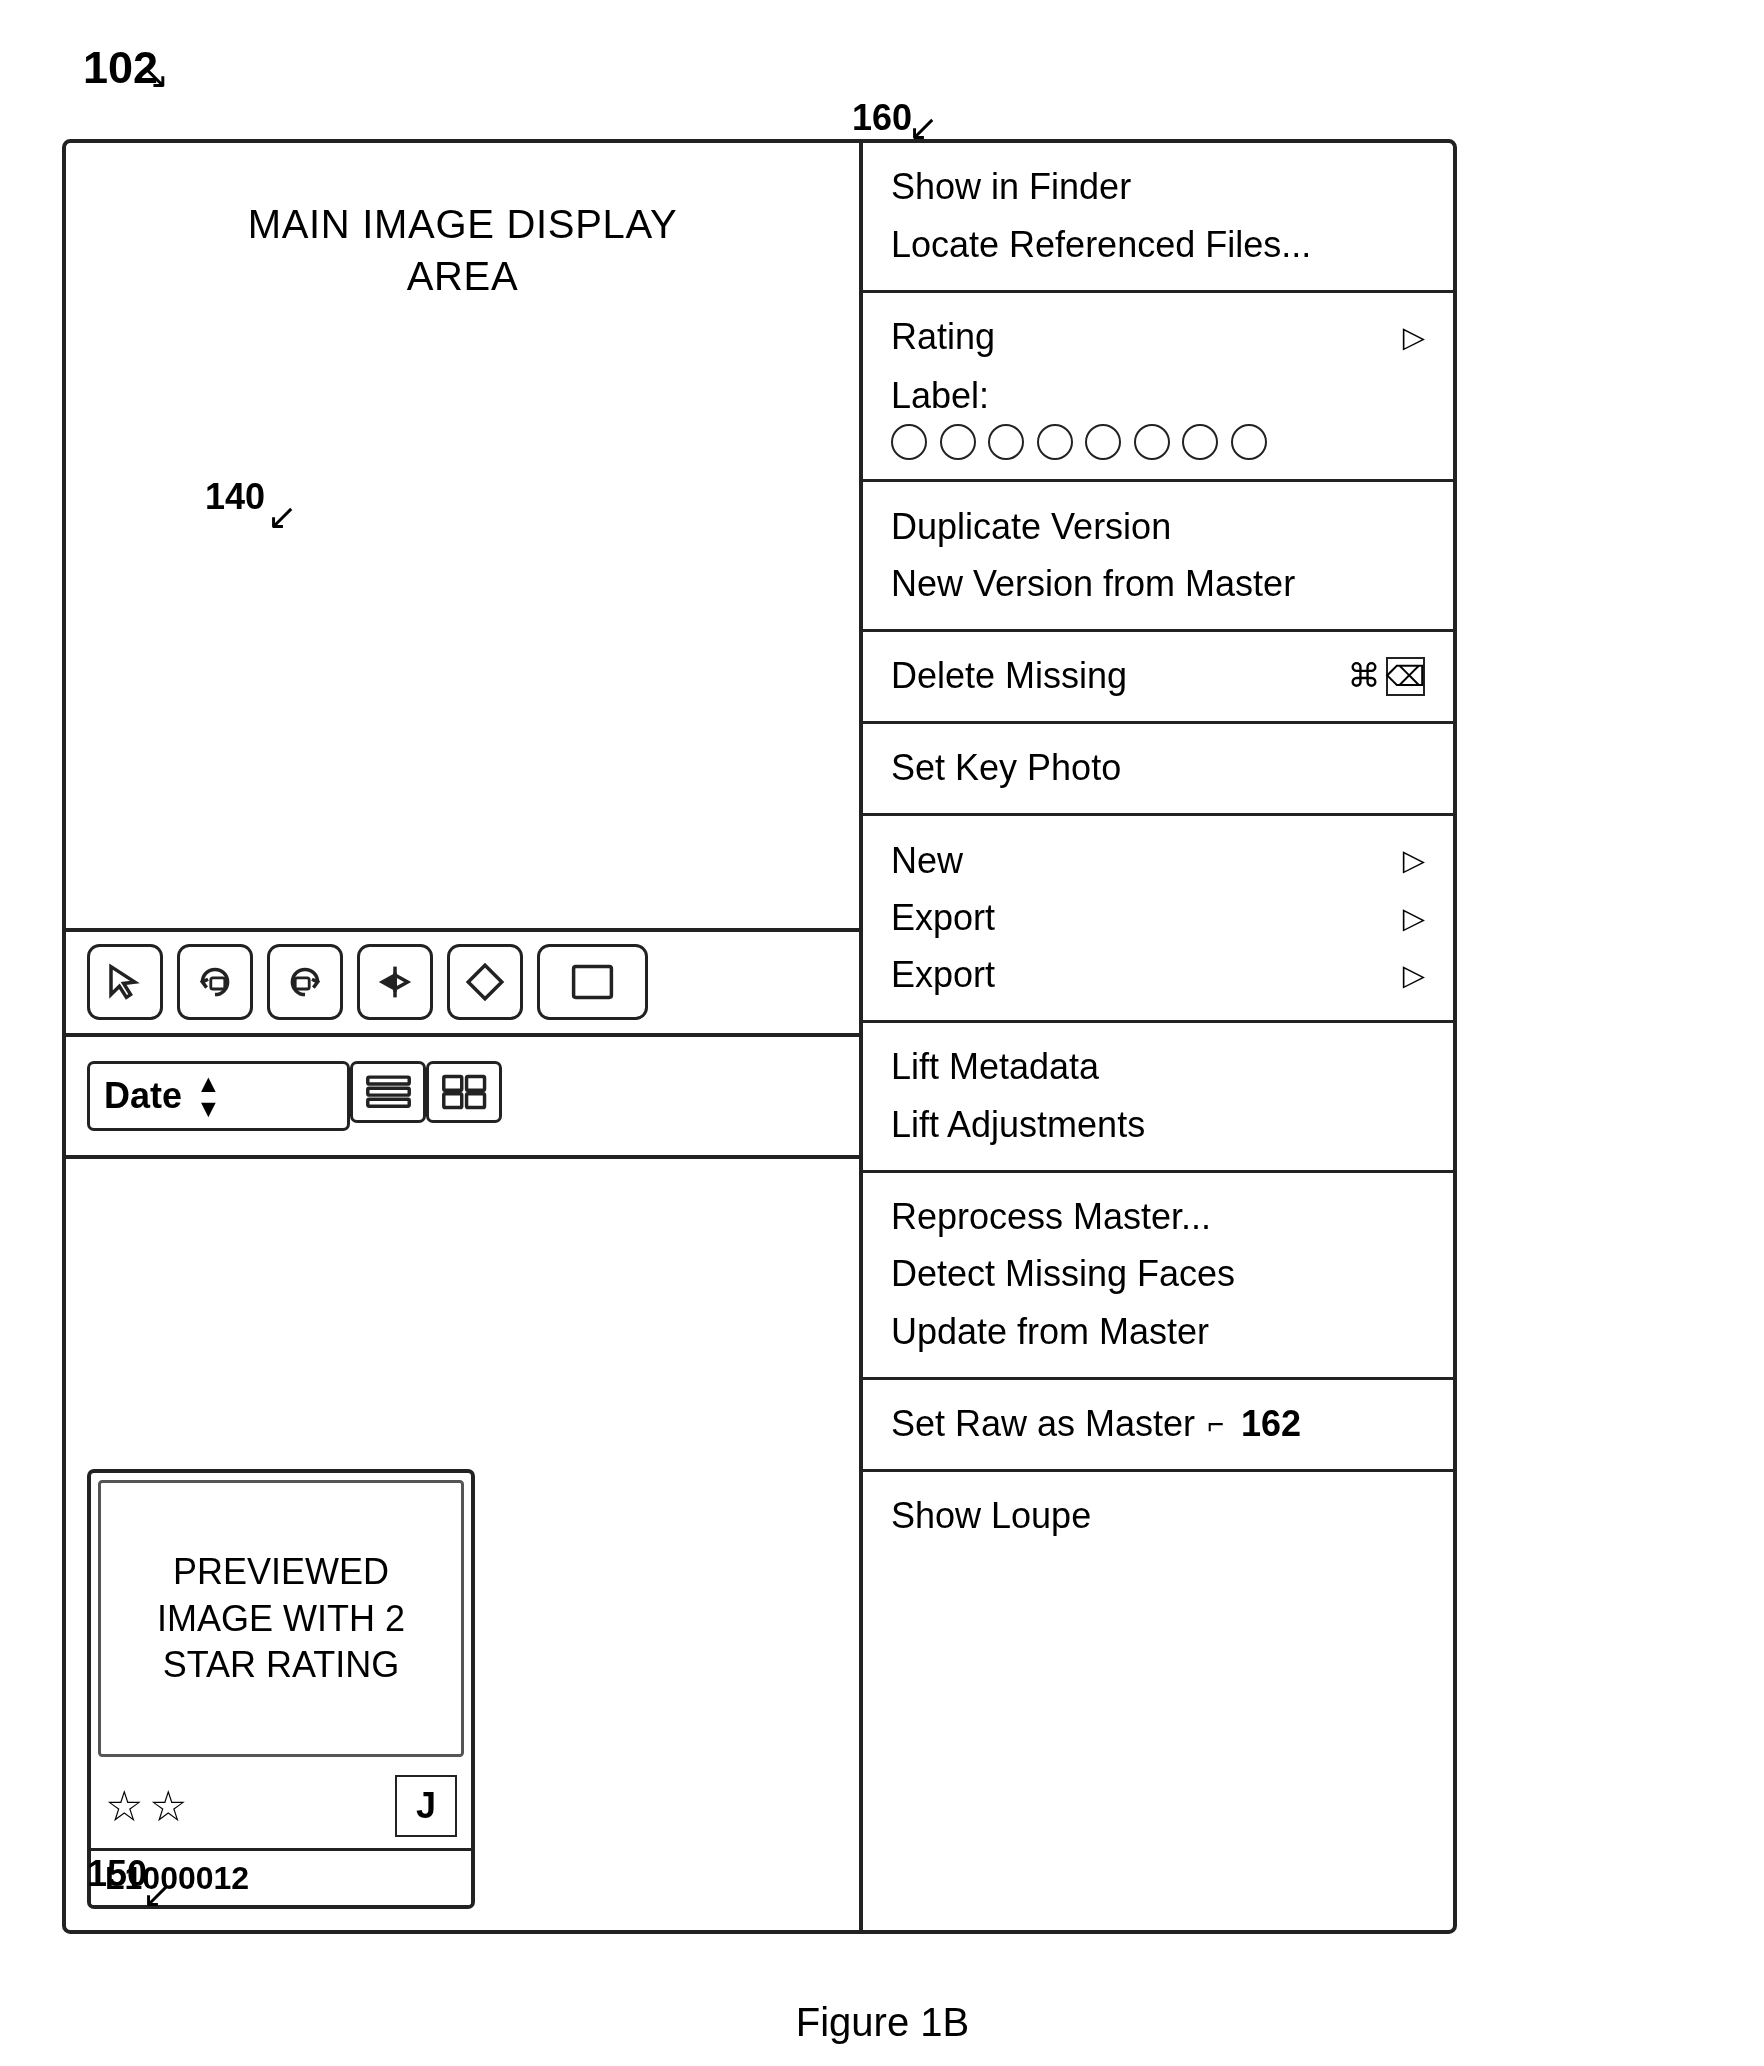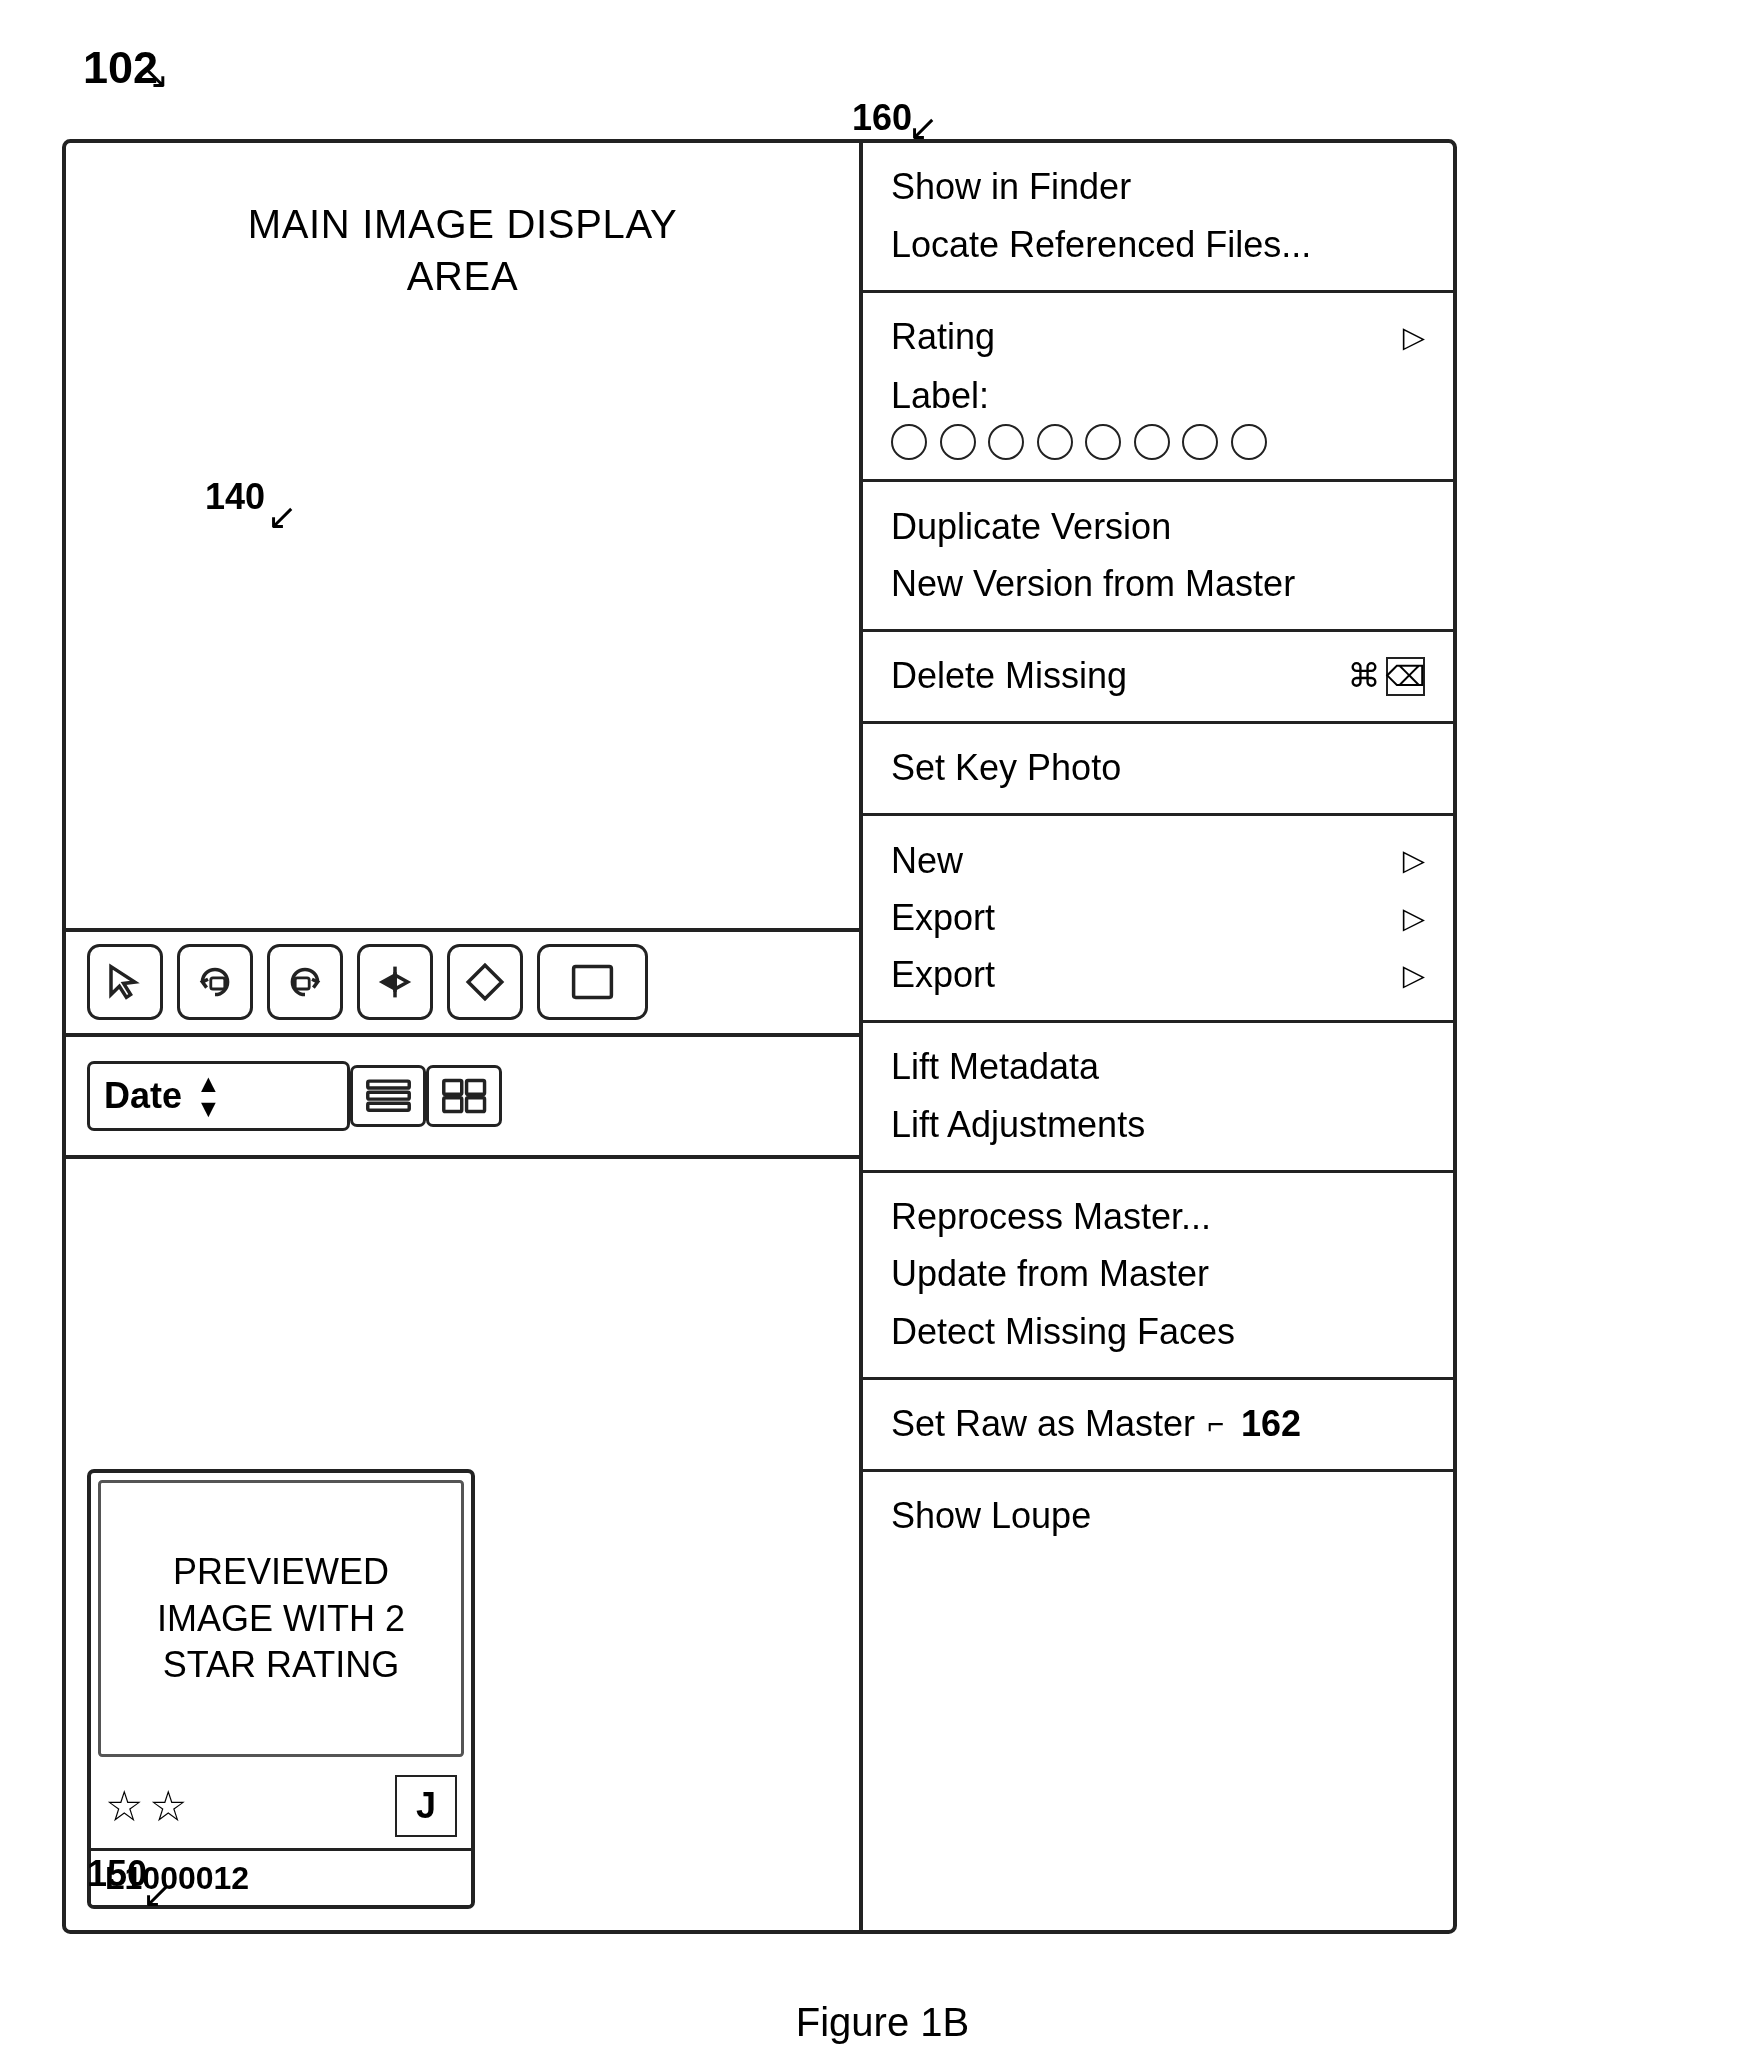--- a/index.html
+++ b/index.html
@@ -132,21 +132,20 @@
       cursor: pointer;
     }
     .tool-btn-wide {
       width: 111px;
     }
 
     
     .sort-row {
       display: flex;
       flex-direction: row;
-      align-items: center;
       padding: 24px 21px;
       border-top: 4.2px solid #222;
       border-bottom: 4.2px solid #222;
     }
 
     .date-selector {
       display: flex;
       align-items: center;
       border: 3.5px solid #222;
       border-radius: 7px;
@@ -566,24 +565,24 @@
         <div class="menu-item">
           <span class="menu-item-text">Lift Adjustments</span>
         </div>
       </div>
 
       <div class="menu-section">
         <div class="menu-item">
           <span class="menu-item-text">Reprocess Master...</span>
         </div>
         <div class="menu-item">
+          <span class="menu-item-text">Detect Missing Faces</span>
+        </div>
+        <div class="menu-item">
           <span class="menu-item-text">Update from Master</span>
-        </div>
-        <div class="menu-item">
-          <span class="menu-item-text">Detect Missing Faces</span>
         </div>
       </div>
 
       <div class="menu-section">
         <div class="menu-item">
           <div class="raw-master-row">
             <span class="menu-item-text">Set Raw as Master</span>
             <span style="font-size:29px;">⌐</span>
             <span class="label-162">162</span>
           </div>

